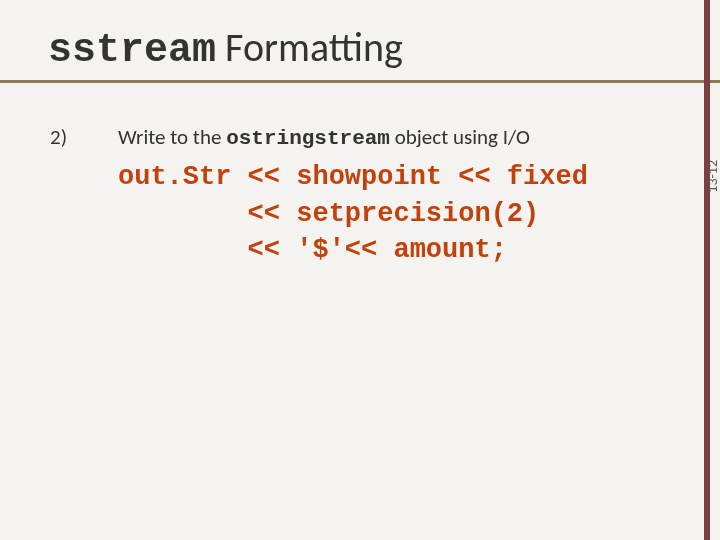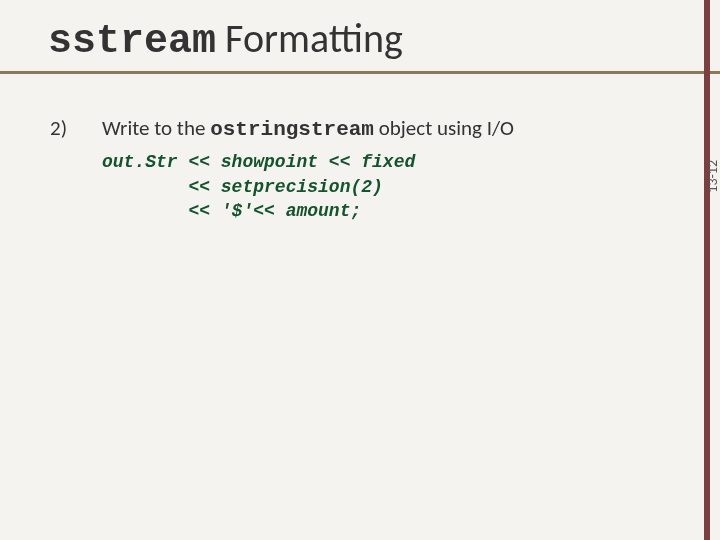--- a/index.html
+++ b/index.html
@@ -21,20 +21,21 @@
   }
   .title-region {
     padding: 18px 40px 8px 48px;
     border-bottom: 3px solid #8a7a5a;
   }
   .title {
     font-size: 40px;
     font-weight: 400;
     color: #333;
     line-height: 1.05;
+    margin-top: 9px;
   }
   .title .mono {
     font-family: "Courier New", monospace;
     font-weight: bold;
     color: #333;
   }
   .content {
     padding: 40px 70px 0 50px;
     font-size: 21px;
     color: #333;
@@ -43,35 +44,35 @@
   .item {
     display: flex;
     align-items: flex-start;
   }
   .num {
     flex: 0 0 52px;
     color: #333;
   }
   .body-text {
     flex: 1;
+    margin-left: 16px;
   }
   .mono-inline {
     font-family: "Courier New", monospace;
     font-weight: bold;
     color: #333;
   }
   .code-block {
     margin-top: 6px;
     font-family: "Courier New", monospace;
     font-weight: bold;
-    font-size: 18px;
-    color: #14532d;
+    font-size: 27px;
+    color: #c2410c;
     line-height: 1.35;
     white-space: pre;
-    font-style: italic;
   }
   .side-label {
     position: absolute;
     right: 16px;
     top: 160px;
     font-size: 14px;
     color: #555;
     transform: rotate(-90deg);
     transform-origin: right top;
   }

